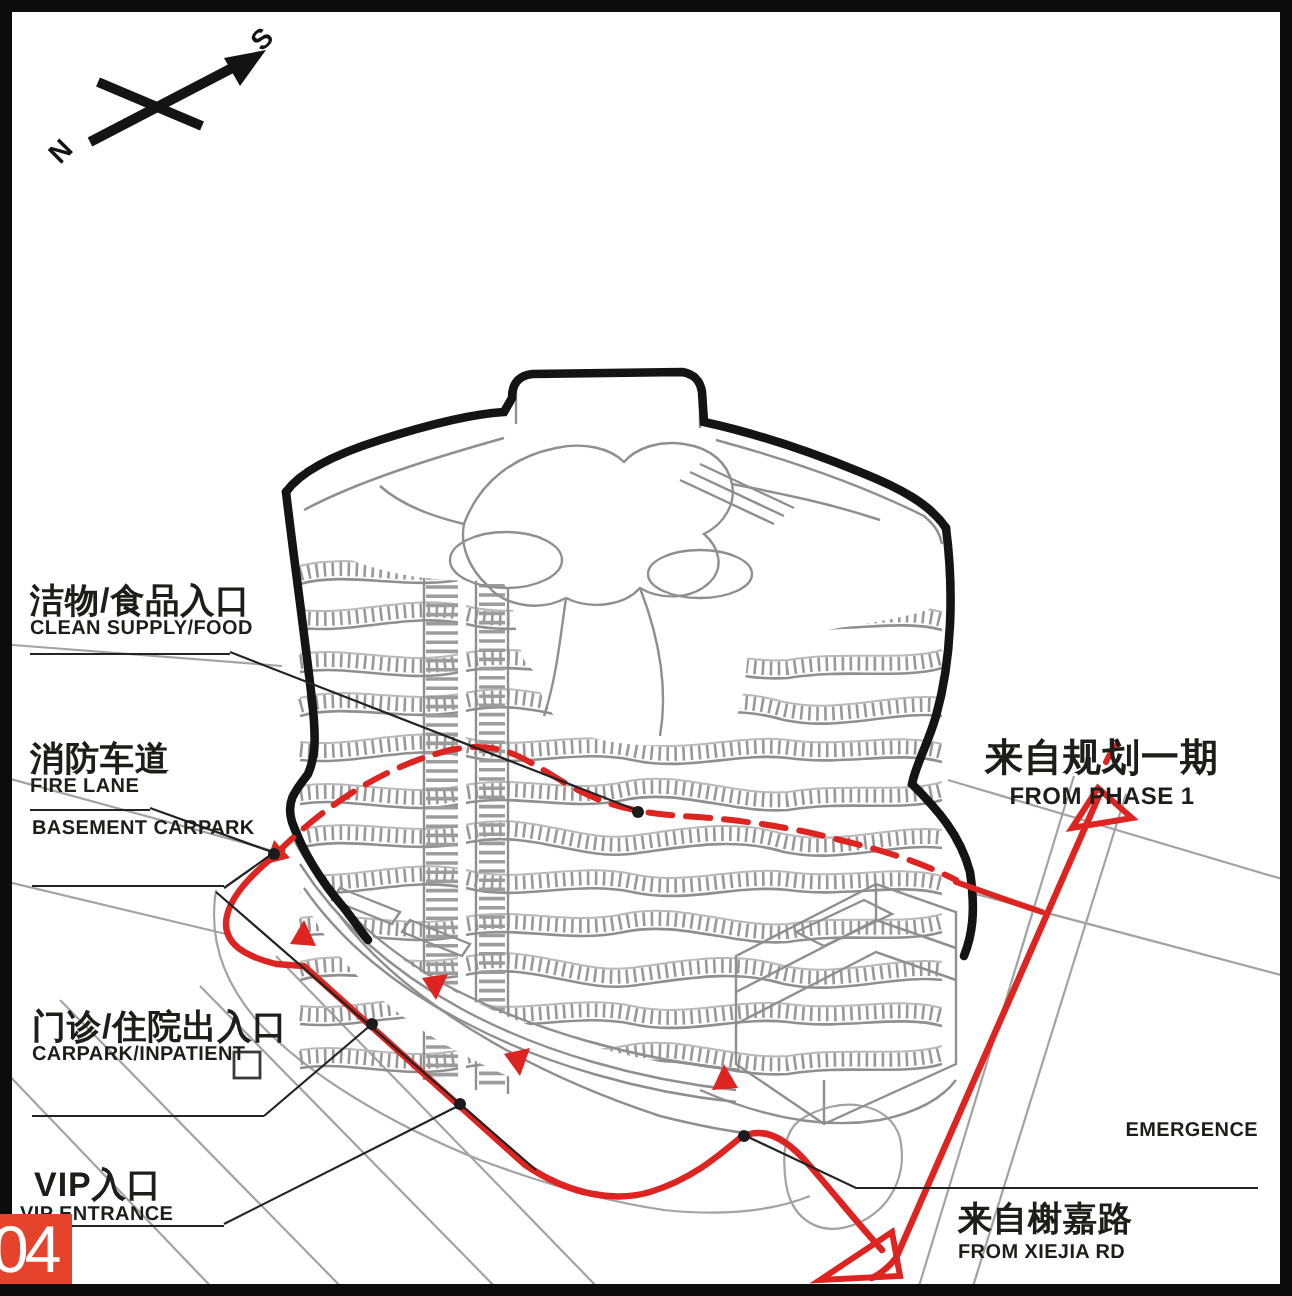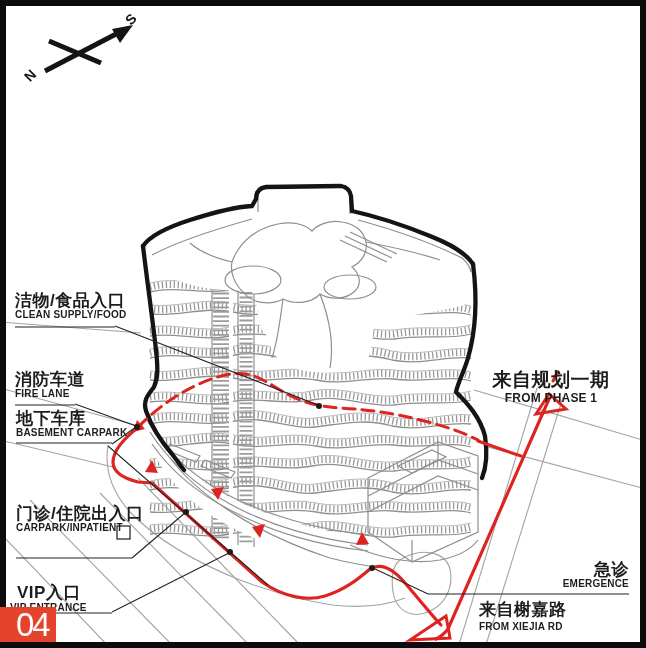--- a/index.html
+++ b/index.html
@@ -6,21 +6,21 @@
   #stage{position:relative;width:646px;height:648px;background:#ffffff;overflow:hidden;
          font-family:"Liberation Sans","DejaVu Sans",sans-serif;color:#1d1d1b;}
   #drawing{position:absolute;left:0;top:0;z-index:1;}
   .label{position:absolute;z-index:2;line-height:1.05;}
   .zh{font-weight:700;font-size:17px;letter-spacing:0.5px;white-space:nowrap;}
   .en{font-weight:700;font-size:10px;letter-spacing:0.2px;white-space:nowrap;}
   .phase1 .zh{font-size:19px;}
   .phase1 .en{font-size:12px;margin-top:2px;}
   .right-align{text-align:right;}
   #badge{position:absolute;left:0;top:607px;width:36px;height:35px;z-index:3;
-         overflow:hidden;display:flex;align-items:flex-end;padding-left:20px;}
+         overflow:hidden;display:flex;align-items:flex-end;}
   #badge span{font-size:33px;font-weight:400;color:#ffffff;letter-spacing:-2px;margin-left:-4px;line-height:35px;}
   svg .bandline{stroke:#8f8f8f;stroke-width:1.3;fill:none;}
   svg .bandtop{stroke:#b9b9b9;stroke-width:1;fill:none;}
   svg .hatch{stroke:#989898;stroke-width:7;fill:none;stroke-dasharray:1.3 2.7;}
   svg .gray{stroke:#8f8f8f;stroke-width:1.2;fill:none;}
   svg .site{stroke:#a3a3a3;stroke-width:1.1;fill:none;}
   svg .blackthick{stroke:#141414;stroke-width:4.3;fill:none;stroke-linecap:round;}
   svg .leader{stroke:#232323;stroke-width:1.1;fill:none;}
   svg .red{fill:none;stroke-linecap:round;}
   svg .redhead{stroke:none;}
@@ -208,21 +208,20 @@
   <div class="zh">洁物/食品入口</div>
   <div class="en">CLEAN SUPPLY/FOOD</div>
 </div>
 
 <div class="label" style="left:15px;top:371px;">
   <div class="zh">消防车道</div>
   <div class="en">FIRE LANE</div>
 </div>
 
 <div class="label" style="left:16px;top:410px;">
-  <div class="zh">地下车库</div>
   <div class="en">BASEMENT CARPARK</div>
 </div>
 
 <div class="label" style="left:16px;top:505px;">
   <div class="zh">门诊/住院出入口</div>
   <div class="en">CARPARK/INPATIENT</div>
 </div>
 
 <div class="label" style="left:17px;top:584px;">
   <div class="zh">VIP入口</div>
@@ -230,21 +229,20 @@
 <div class="label" style="left:10px;top:603px;">
   <div class="en">VIP ENTRANCE</div>
 </div>
 
 <div class="label phase1" style="left:490px;top:334px;width:122px;text-align:center;margin-top:36px;">
   <div class="zh">来自规划一期</div>
   <div class="en">FROM PHASE 1</div>
 </div>
 
 <div class="label right-align" style="left:420px;top:561px;width:209px;">
-  <div class="zh">急诊</div>
   <div class="en">EMERGENCE</div>
 </div>
 
 <div class="label" style="left:479px;top:601px;">
   <div class="zh">来自榭嘉路</div>
   <div class="en" style="margin-top:3px;">FROM XIEJIA RD</div>
 </div>
 
 <div id="badge" style="background: rgb(229, 67, 43);">
   <span>04</span>

